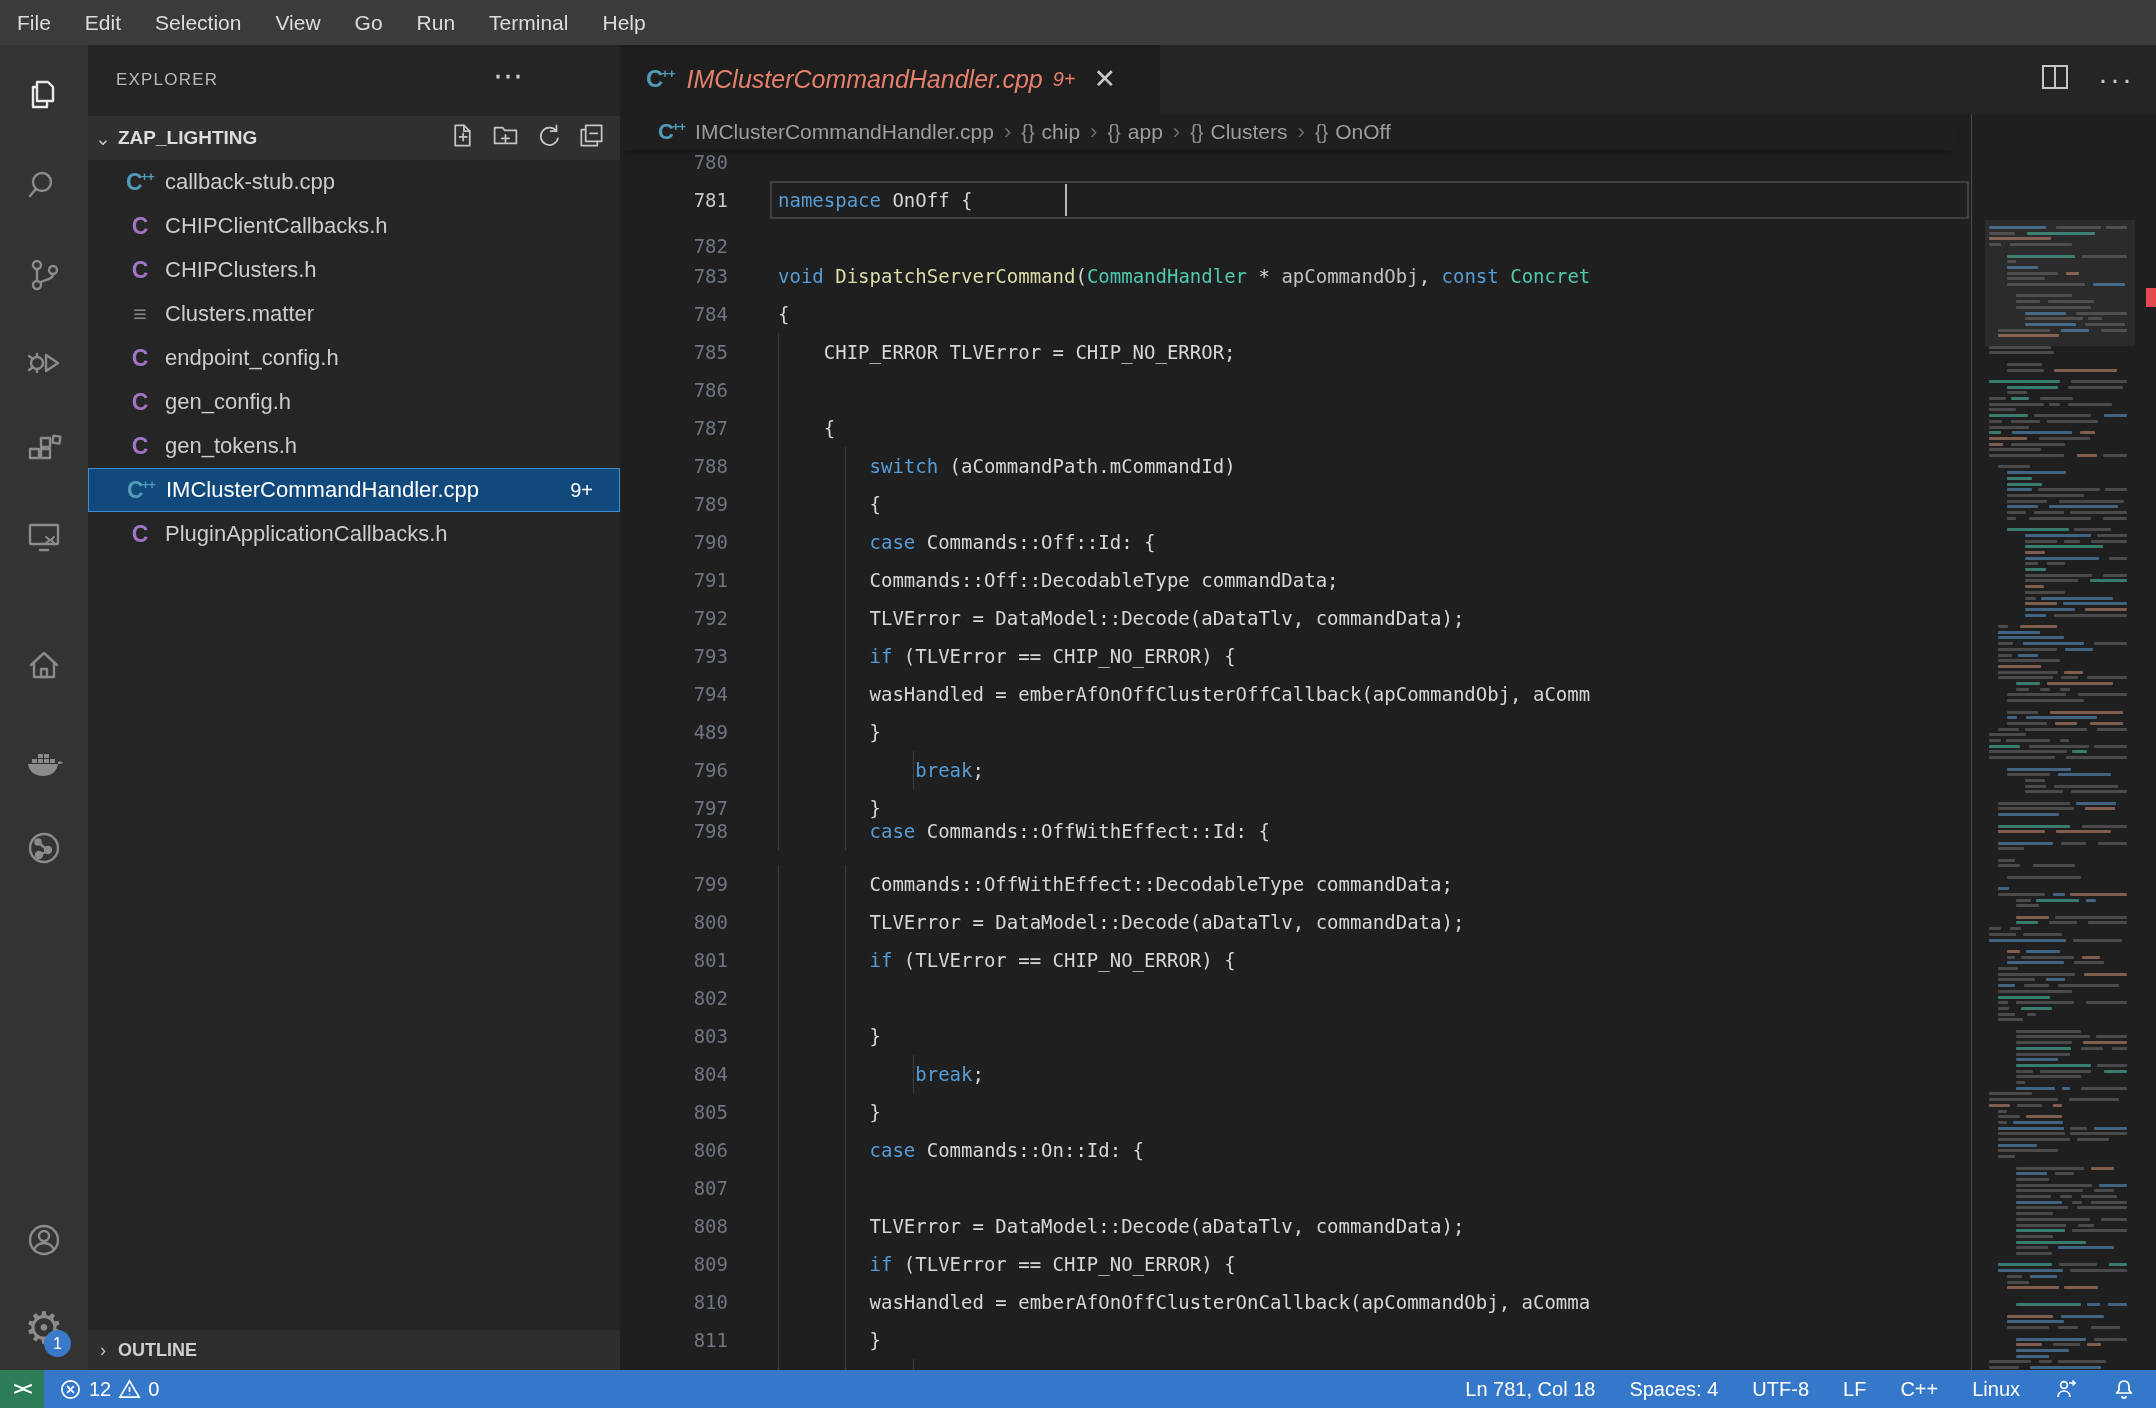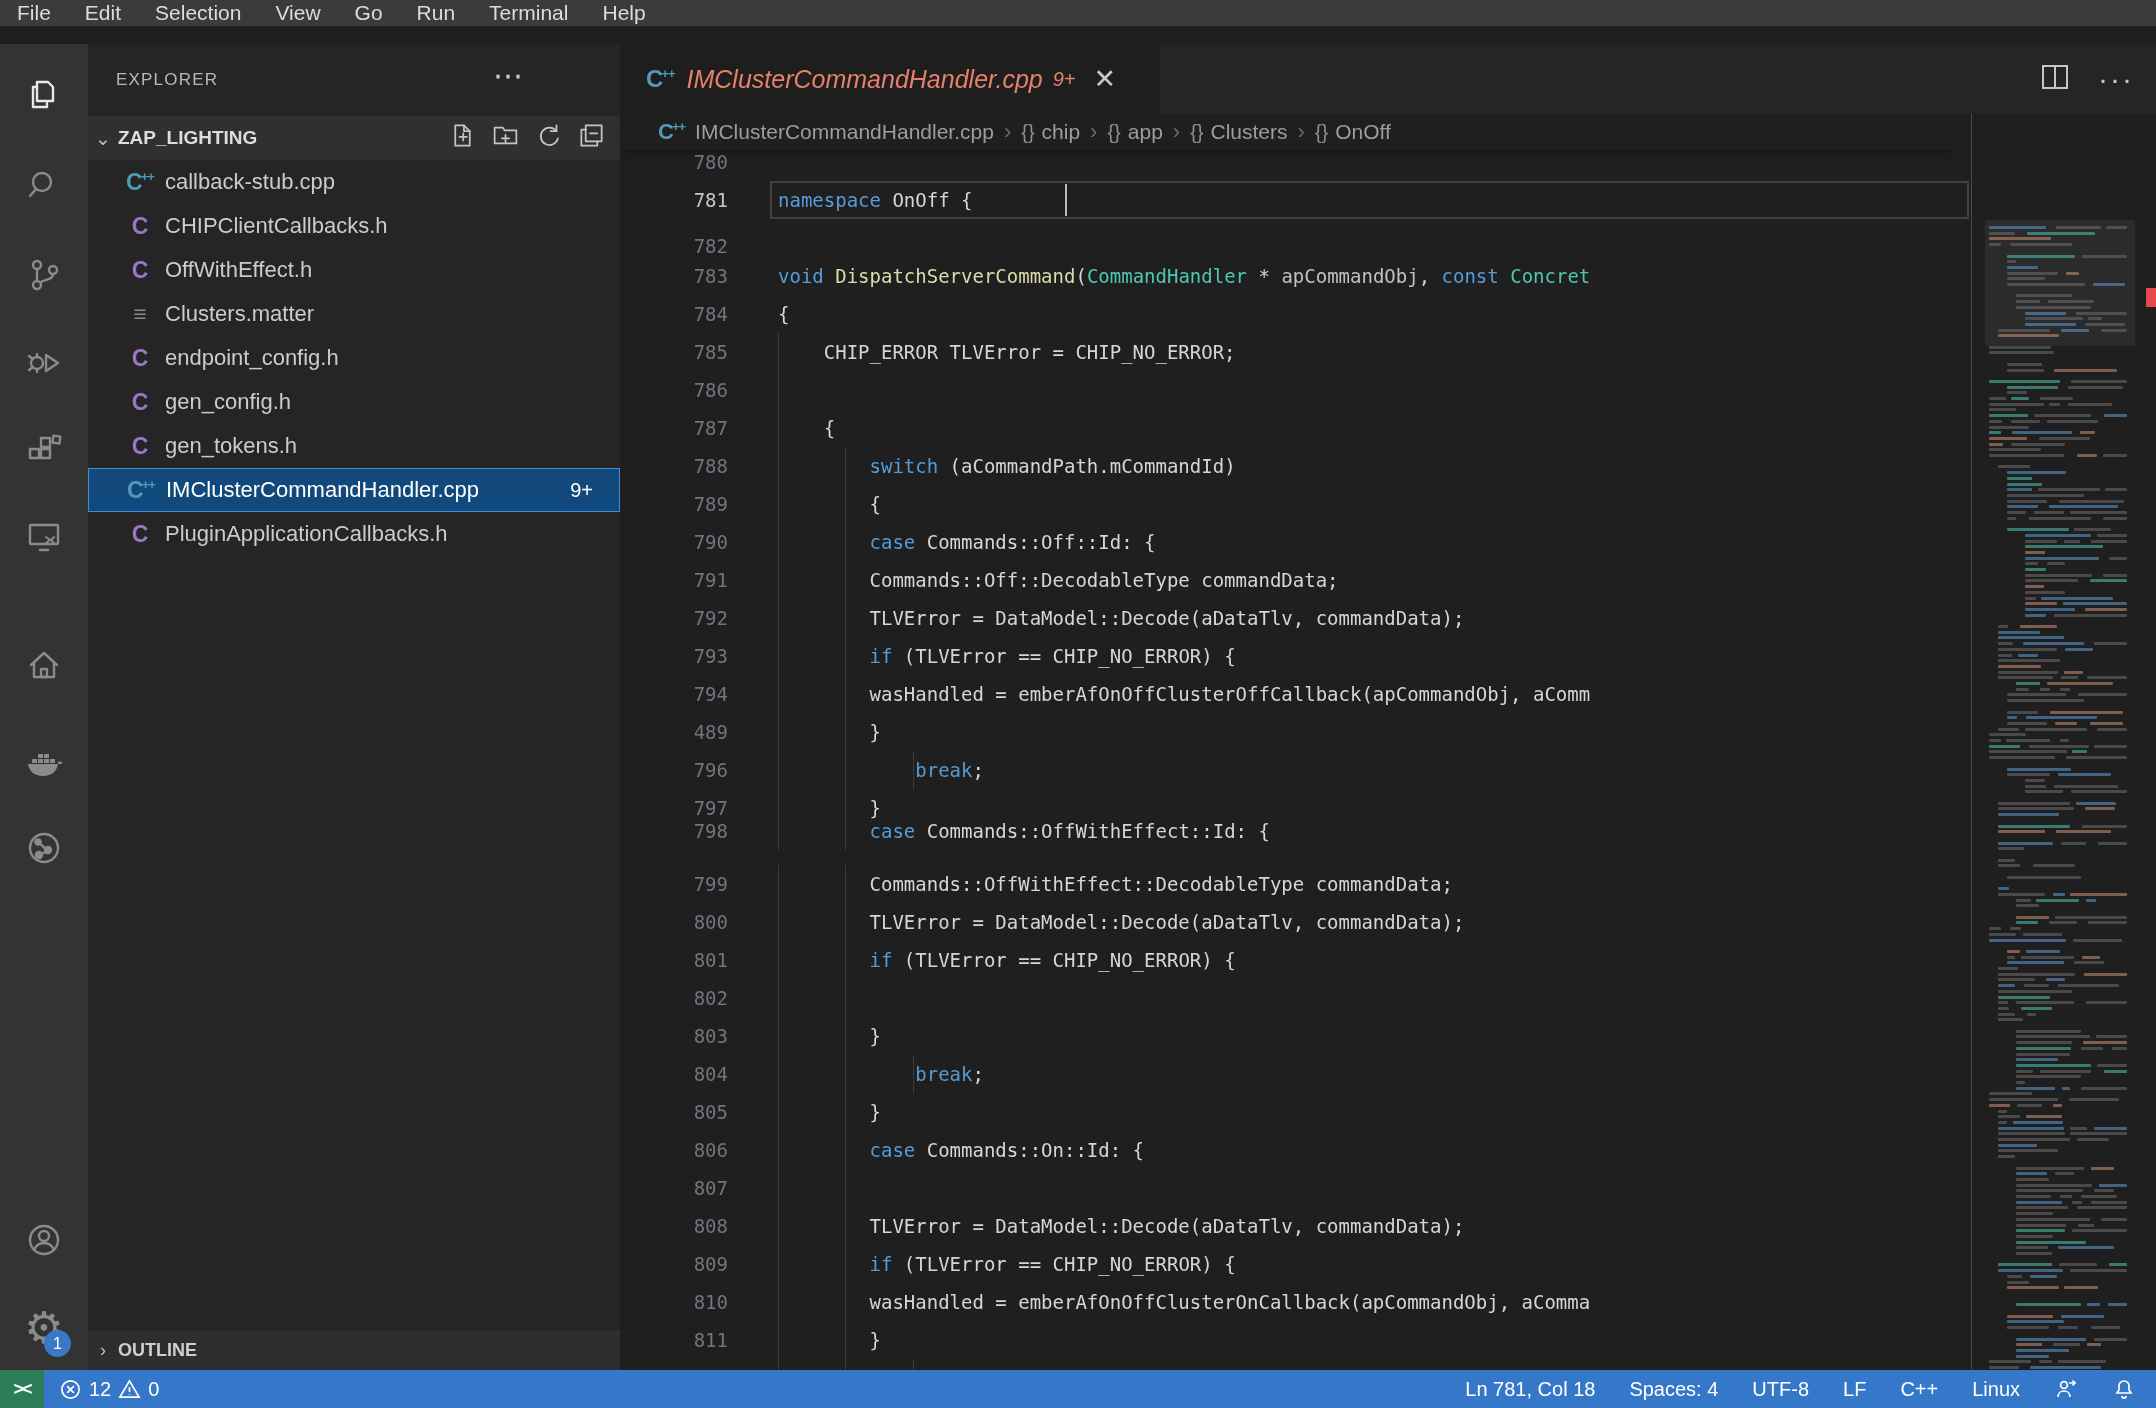--- a/index.html
+++ b/index.html
@@ -2,21 +2,21 @@
 <html><head>
 <meta charset="utf-8">
 <style>
   html,body{margin:0;padding:0;}
   body{
     width:2156px;height:1408px;position:relative;overflow:hidden;
     background:#1f1f1f;font-family:"Liberation Sans",sans-serif;
     -webkit-font-smoothing:antialiased;
   }
   
-  #menubar{position:absolute;top:0;left:0;right:0;height:26px;background:#3b3b3c;
+  #menubar{position:absolute;top:0;left:0;right:0;height:45px;background:#3b3b3c;
     display:flex;align-items:center;color:#dcdcdc;font-size:21px;z-index:30;}
   .menu-item{padding:0 17px;height:100%;display:flex;align-items:center;cursor:default;}
   
   #activitybar{position:absolute;top:44px;left:0;width:88px;bottom:38px;background:#333334;z-index:20;}
   .act-item{position:absolute;left:0;width:88px;height:88px;display:flex;align-items:center;
     justify-content:center;color:#8b8b8b;}
   .act-item.active{color:#e9e9e9;}
   .act-item svg{width:40px;height:40px;}
   .gear-glyph{font-size:44px;line-height:44px;font-family:"DejaVu Sans",sans-serif;}
   .act-badge{position:absolute;left:44px;top:46px;width:27px;height:27px;border-radius:50%;
@@ -228,21 +228,21 @@
       <div class="file-row">
         <span class="ficon ic-cpp">C<i>++</i></span>
         <span>callback-stub.cpp</span>
       </div>
       <div class="file-row">
         <span class="ficon ic-h">C</span>
         <span>CHIPClientCallbacks.h</span>
       </div>
       <div class="file-row">
         <span class="ficon ic-h">C</span>
-        <span>OffWithEffect.h</span>
+        <span>CHIPClusters.h</span>
       </div>
       <div class="file-row">
         <span class="ficon ic-matter">≡</span>
         <span>Clusters.matter</span>
       </div>
       <div class="file-row">
         <span class="ficon ic-h">C</span>
         <span>endpoint_config.h</span>
       </div>
       <div class="file-row">

